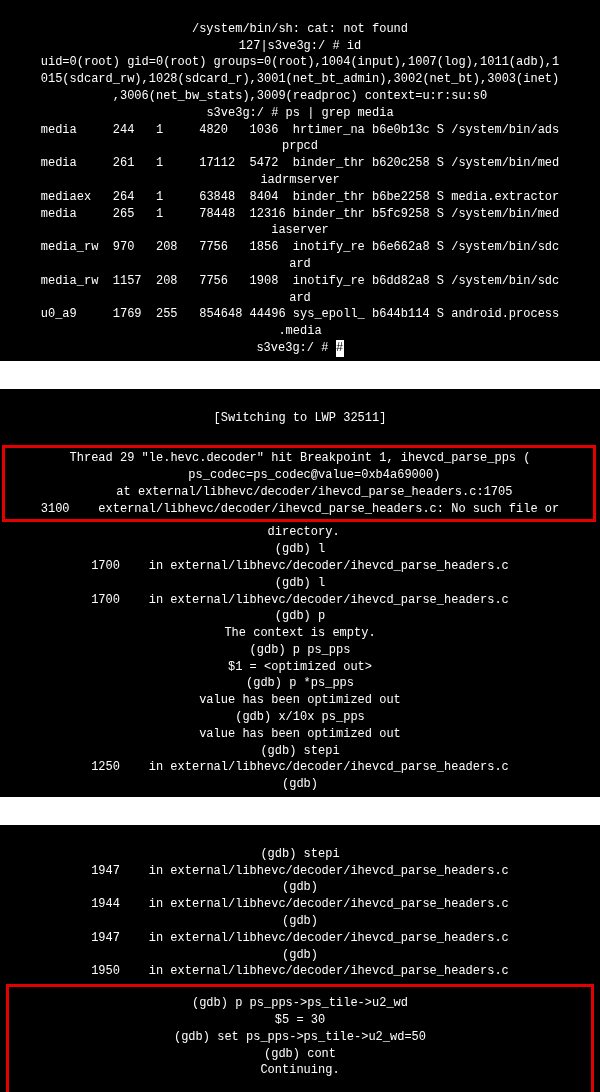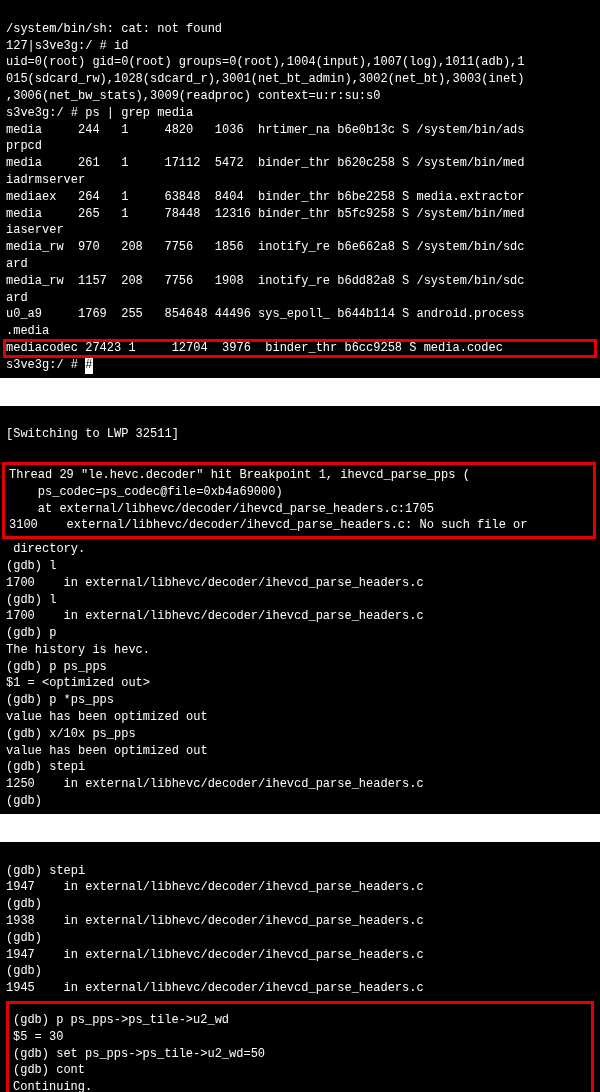--- a/index.html
+++ b/index.html
@@ -11,20 +11,21 @@
       line-height: 1.4;
     }
     .terminal {
       background: #000;
       color: #fff;
       padding: 4px 6px;
       margin-bottom: 28px;
       white-space: pre;
       overflow: hidden;
       position: relative;
+      text-align: center;
     }
     .cursor {
       background: #fff;
       color: #000;
       display: inline-block;
       width: 8px;
     }
     .highlight-box {
       display: block;
       outline: 3px solid #e30000;
@@ -61,56 +62,56 @@
 <span>iadrmserver</span>
 <span>mediaex   264   1     63848  8404  binder_thr b6be2258 S media.extractor</span>
 <span>media     265   1     78448  12316 binder_thr b5fc9258 S /system/bin/med</span>
 <span>iaserver</span>
 <span>media_rw  970   208   7756   1856  inotify_re b6e662a8 S /system/bin/sdc</span>
 <span>ard</span>
 <span>media_rw  1157  208   7756   1908  inotify_re b6dd82a8 S /system/bin/sdc</span>
 <span>ard</span>
 <span>u0_a9     1769  255   854648 44496 sys_epoll_ b644b114 S android.process</span>
 <span>.media</span>
-<span class="highlight-box"><span>mediacodec 27423 1     12704  3976  binder_thr b6cc9258 S media.codec</span></span><span>s3ve3g:/ # </span><span class="cursor">#</span>
+<span>s3ve3g:/ # </span><span class="cursor">#</span>
 </div>
 
 <div class="terminal">
 <span>[Switching to LWP 32511]</span>
 <span></span>
 <span class="highlight-box-inset1"><span>Thread 29 "le.hevc.decoder" hit Breakpoint 1, ihevcd_parse_pps (</span>
-<span>    ps_codec=ps_codec@file=0xb4a69000)</span>
+<span>    ps_codec=ps_codec@value=0xb4a69000)</span>
 <span>    at external/libhevc/decoder/ihevcd_parse_headers.c:1705</span>
 <span>3100    external/libhevc/decoder/ihevcd_parse_headers.c: No such file or</span></span><span> directory.</span>
 <span>(gdb) l</span>
 <span>1700    in external/libhevc/decoder/ihevcd_parse_headers.c</span>
 <span>(gdb) l</span>
 <span>1700    in external/libhevc/decoder/ihevcd_parse_headers.c</span>
 <span>(gdb) p</span>
-<span>The history is hevc.</span>
+<span>The context is empty.</span>
 <span>(gdb) p ps_pps</span>
 <span>$1 = &lt;optimized out&gt;</span>
 <span>(gdb) p *ps_pps</span>
 <span>value has been optimized out</span>
 <span>(gdb) x/10x ps_pps</span>
 <span>value has been optimized out</span>
 <span>(gdb) stepi</span>
 <span>1250    in external/libhevc/decoder/ihevcd_parse_headers.c</span>
 <span>(gdb)</span>
 </div>
 
 <div class="terminal">
 <span>(gdb) stepi</span>
 <span>1947    in external/libhevc/decoder/ihevcd_parse_headers.c</span>
 <span>(gdb)</span>
-<span>1938    in external/libhevc/decoder/ihevcd_parse_headers.c</span>
+<span>1944    in external/libhevc/decoder/ihevcd_parse_headers.c</span>
 <span>(gdb)</span>
 <span>1947    in external/libhevc/decoder/ihevcd_parse_headers.c</span>
 <span>(gdb)</span>
-<span>1945    in external/libhevc/decoder/ihevcd_parse_headers.c</span><span class="highlight-box-inset2"><span>(gdb) p ps_pps-&gt;ps_tile-&gt;u2_wd</span>
+<span>1950    in external/libhevc/decoder/ihevcd_parse_headers.c</span><span class="highlight-box-inset2"><span>(gdb) p ps_pps-&gt;ps_tile-&gt;u2_wd</span>
 <span>$5 = 30</span>
 <span>(gdb) set ps_pps-&gt;ps_tile-&gt;u2_wd=50</span>
 <span>(gdb) cont</span>
 <span>Continuing.</span>
 
 
 <span></span>
 
 </span>
 

